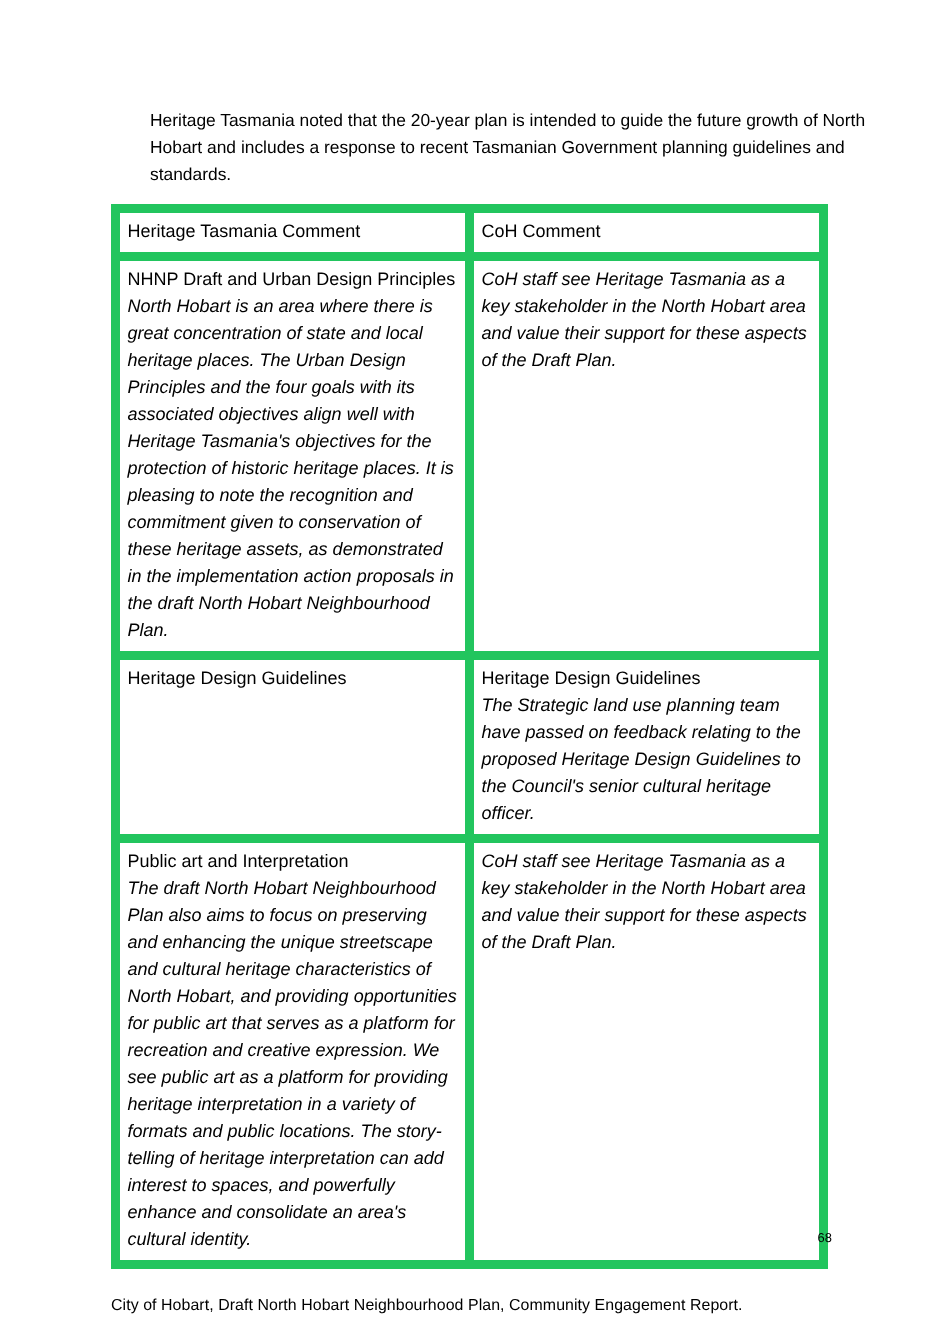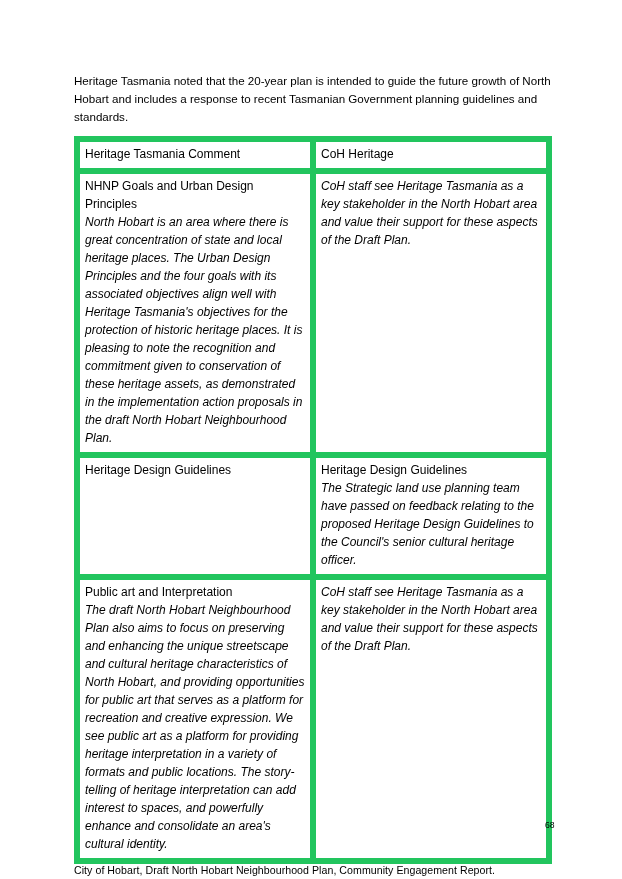--- a/index.html
+++ b/index.html
@@ -36,20 +36,21 @@
     font-size: 13.2px;
     color: #3b7fa6;
     margin-bottom: 7px;
     letter-spacing: 0.05px;
   }
   .intro {
     font-size: 11.6px;
     line-height: 1.55;
     margin-bottom: 10px;
     width: 480px;
+    margin-left: 26px;
   }
   table.resp-table {
     border-collapse: collapse;
     width: 472px;
     table-layout: fixed;
   }
   table.resp-table td, table.resp-table th {
     border: 6px solid #22c55e;
     vertical-align: top;
     padding: 3px 5px 5px 5px;
@@ -99,27 +100,27 @@
     <div class="intro">Heritage Tasmania noted that the 20-year plan is intended to guide the future growth of North Hobart and includes a response to recent Tasmanian Government planning guidelines and standards.</div>
 
     <table class="resp-table">
       <colgroup>
           <col class="c1">
           <col class="c2">
         </colgroup>
       <thead>
         <tr>
           <th>Heritage Tasmania Comment</th>
-          <th>CoH Heritage</th>
+          <th>CoH Comment</th>
         </tr>
       </thead>
       <tbody>
         <tr>
           <td>
-            <span class="cell-title">NHNP Goals and Urban Design Principles</span>
+            <span class="cell-title">NHNP Draft and Urban Design Principles</span>
             <span class="cell-italic">North Hobart is an area where there is great concentration of state and local heritage places. The Urban Design Principles and the four goals with its associated objectives align well with Heritage Tasmania's objectives for the protection of historic heritage places. It is pleasing to note the recognition and commitment given to conservation of these heritage assets, as demonstrated in the implementation action proposals in the draft North Hobart Neighbourhood Plan.</span>
           </td>
           <td>
             <span class="cell-plain">CoH staff see Heritage Tasmania as a key stakeholder in the North Hobart area and value their support for these aspects of the Draft Plan.</span>
           </td>
         </tr>
         <tr>
           <td>
             <span class="cell-title">Heritage Design Guidelines</span>
           </td>

